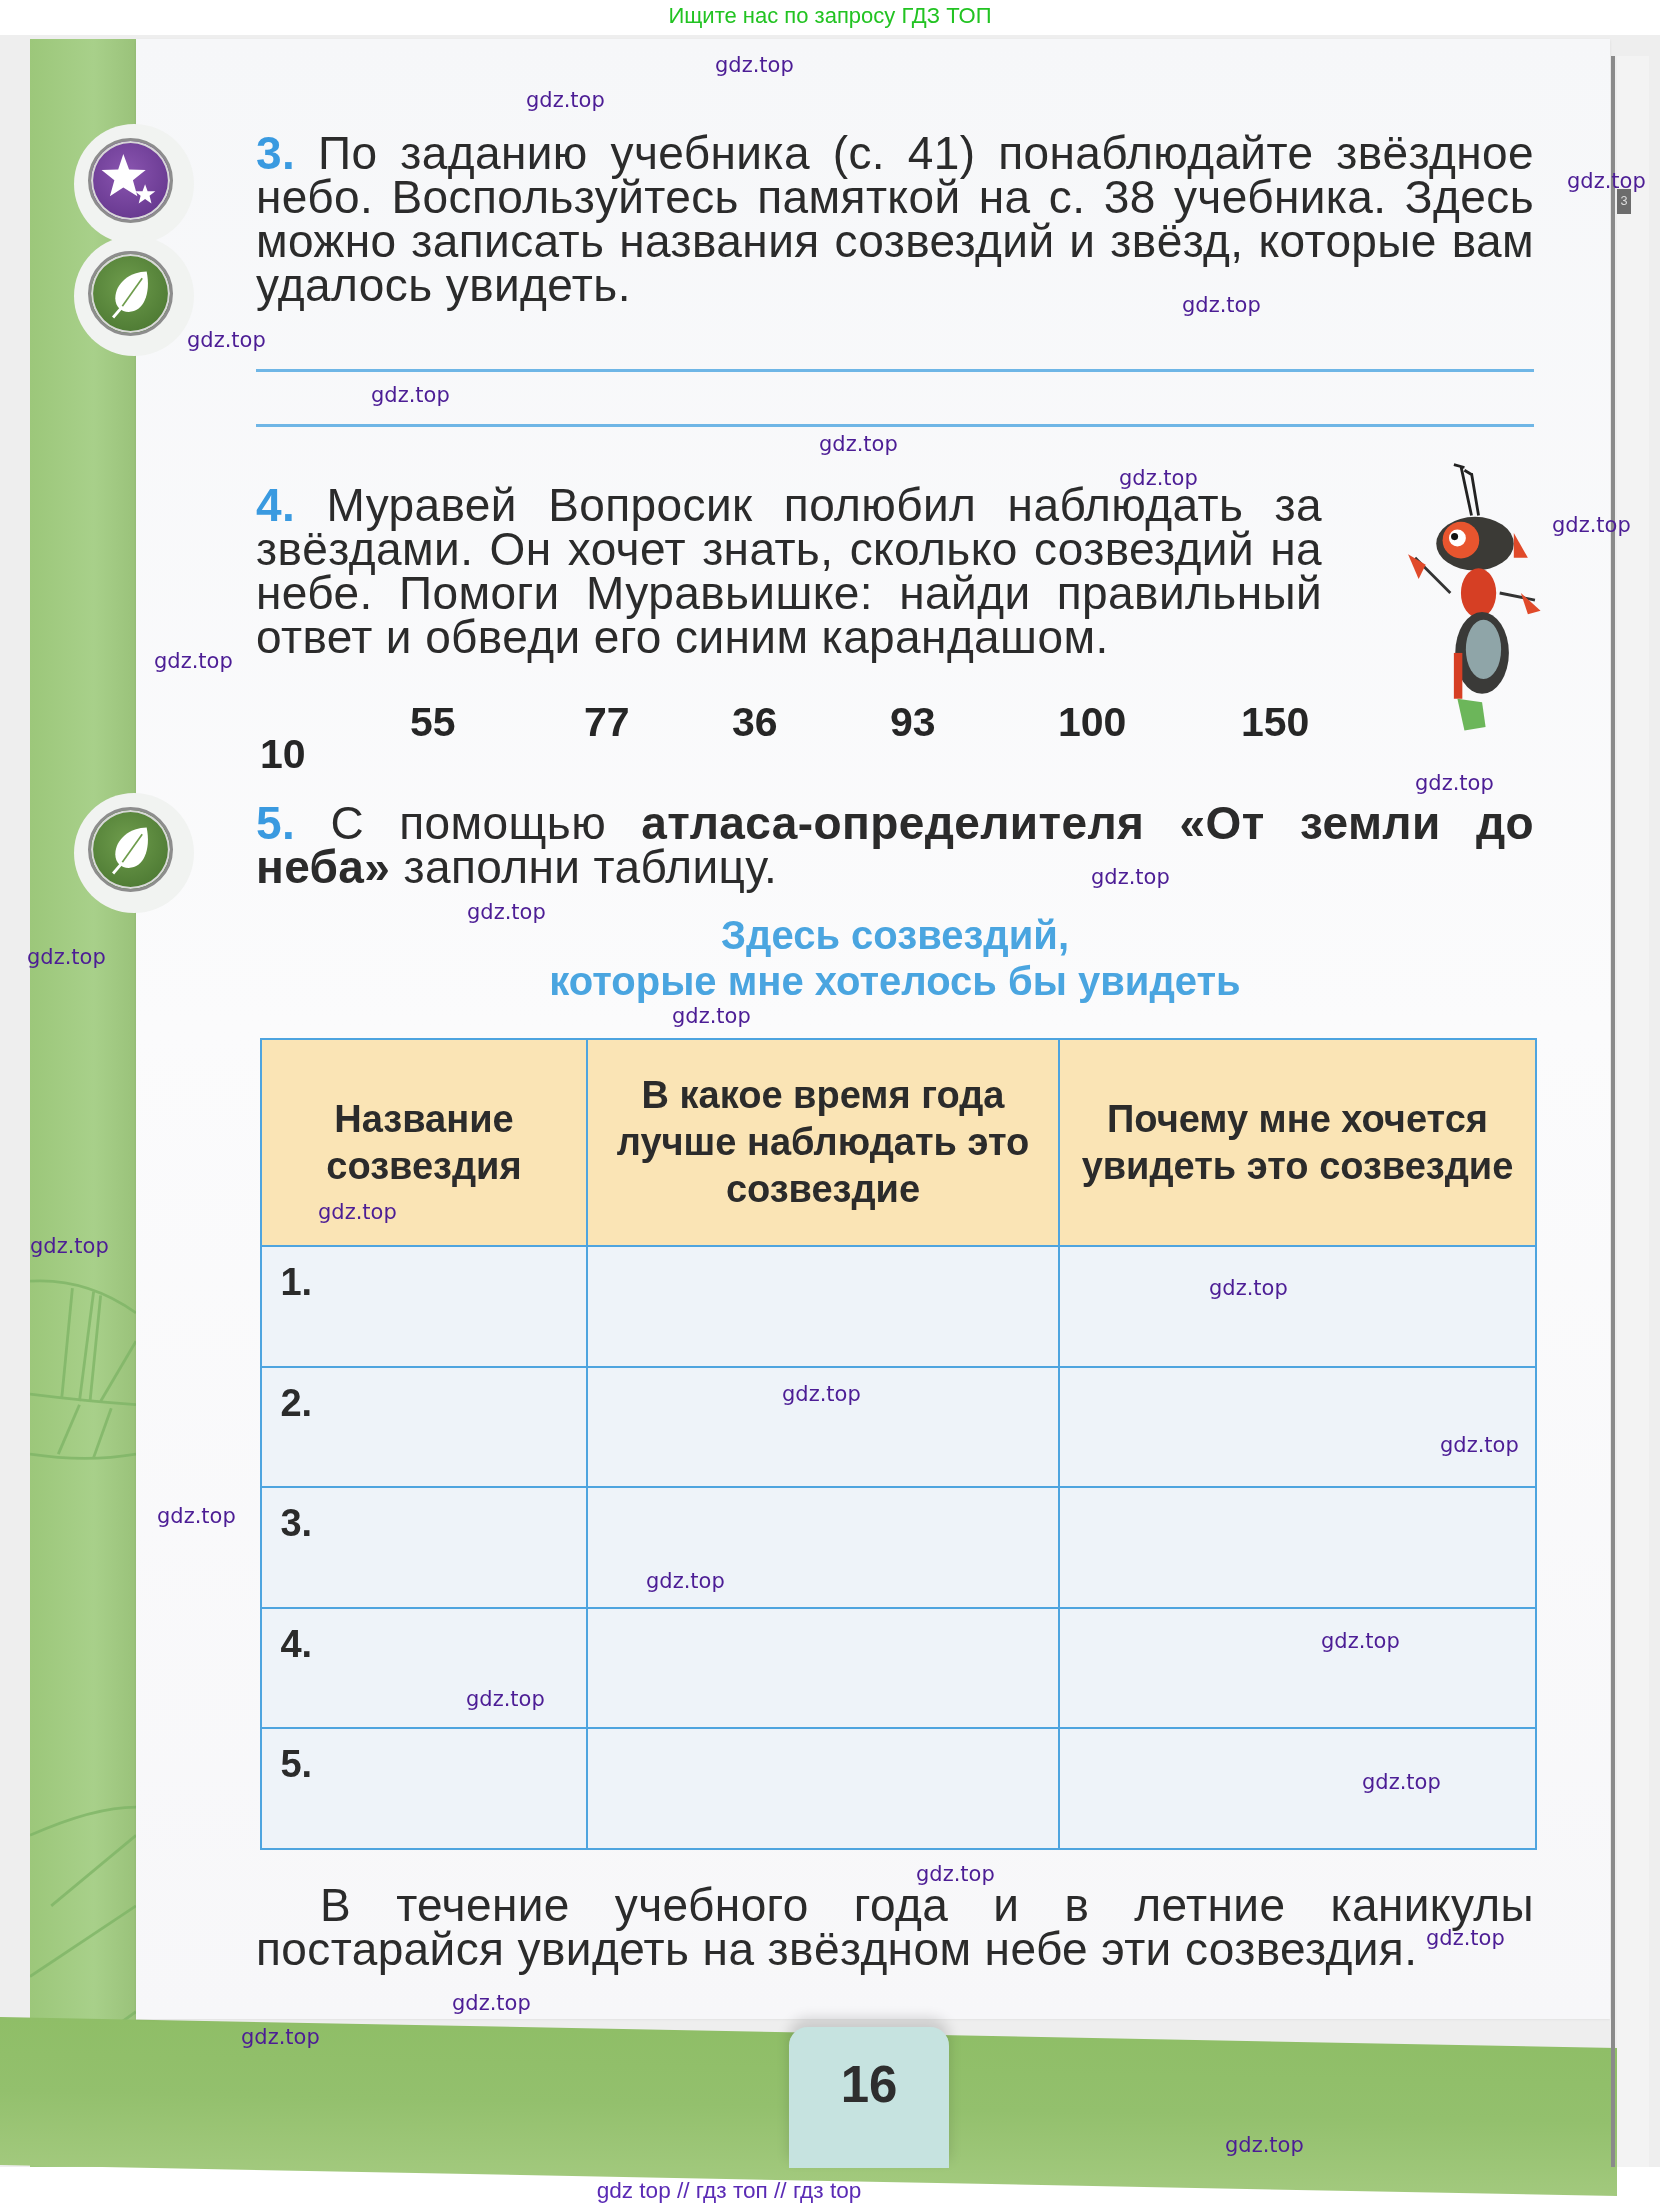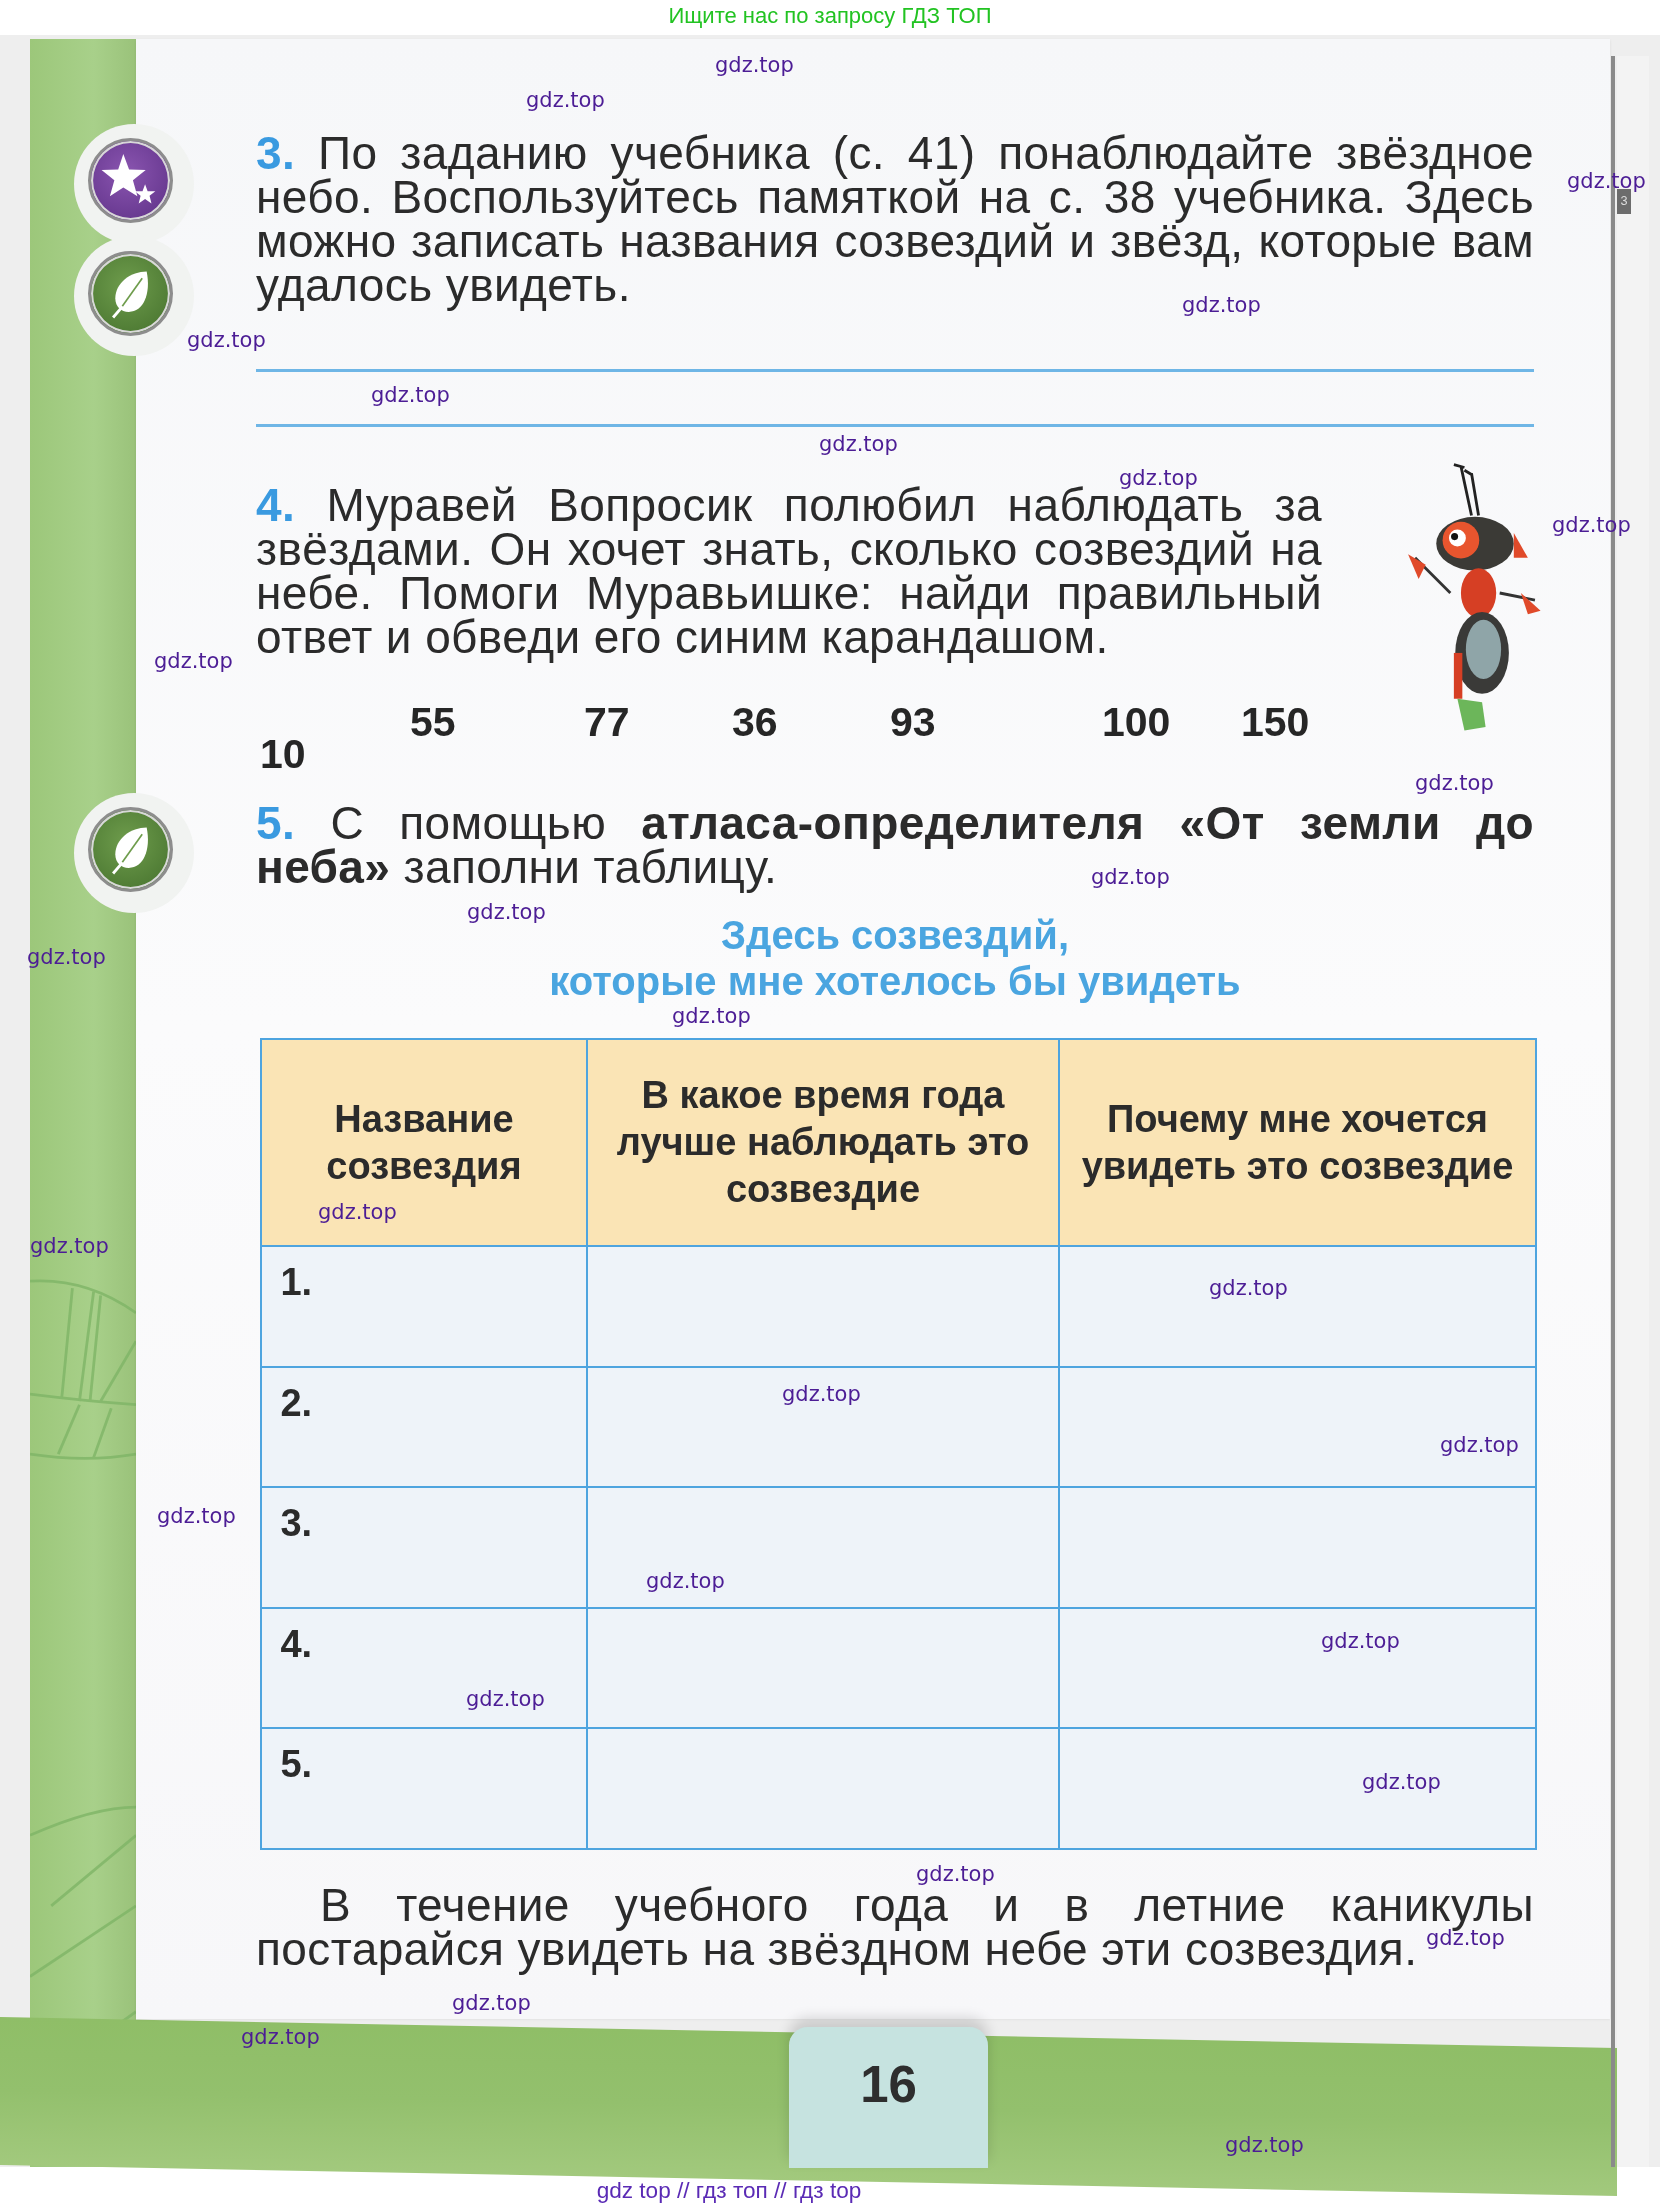--- a/index.html
+++ b/index.html
@@ -81,21 +81,21 @@
     background:#fae4b5; color:#2b2b2b; font-size:38px; line-height:47px;
     font-weight:bold; height:205px; text-align:center; vertical-align:middle;
   }
   table.constellations tbody td {
     background:#eef3f9; height:113px; vertical-align:top;
   }
   .row-num {
     font-size:38px; font-weight:bold; color:#2b2b2b; padding:14px 0 0 18.4px; display:block;
   }
   .page-tab {
-    position:absolute; left:789px; top:2027px; width:199px; height:141px;
+    position:absolute; left:789px; top:2027px; width:160px; height:141px;
     background:#c6e3e0; border-radius:18.4px 18.4px 0 0;
     box-shadow:0 -8.5px 12.7px rgba(0,0,0,0.15);
   }
   .page-number {
     position:absolute; left:0; top:28px; width:100%; text-align:center;
     font-size:51px; font-weight:bold; color:#2e2e2e;
   }
   .watermark {
     position:absolute; color:#4c1d95; font-size:21px; font-family:"DejaVu Sans", sans-serif;
   }
@@ -172,21 +172,21 @@
 <div class="task" style="left:256px;top:483px;width:1066px;">
   <span class="task-num">4.</span>
   <span>Муравей Вопросик полюбил наблюдать за звёздами. Он хочет знать, сколько созвездий на небе. Помоги Муравьишке: найди правильный ответ и обведи его синим карандашом.</span>
 </div>
 <div class="numbers-row">
   <span style="left:0px;margin-top:32px;">10</span>
   <span style="left:150px;">55</span>
   <span style="left:324px;">77</span>
   <span style="left:472px;">36</span>
   <span style="left:630px;">93</span>
-  <span style="left:798px;margin-left:44px;">100</span>
+  <span style="left:798px;">100</span>
   <span style="left:981px;">150</span>
 </div>
 
 <svg style="position:absolute;left:1401px;top:452px;" width="141" height="282" viewBox="0 0 200 400">
   <path d="M100 90 L85 20 M90 22 L75 18" stroke="#222" stroke-width="4" fill="none"></path>
   <path d="M110 90 L100 30 M100 32 L90 26" stroke="#222" stroke-width="4" fill="none"></path>
   <ellipse cx="105" cy="130" rx="55" ry="38" fill="#3b3a36"></ellipse>
   <circle cx="85" cy="125" r="26" fill="#e8552e"></circle>
   <circle cx="80" cy="122" r="12" fill="#fff"></circle>
   <circle cx="76" cy="120" r="5" fill="#111"></circle>

